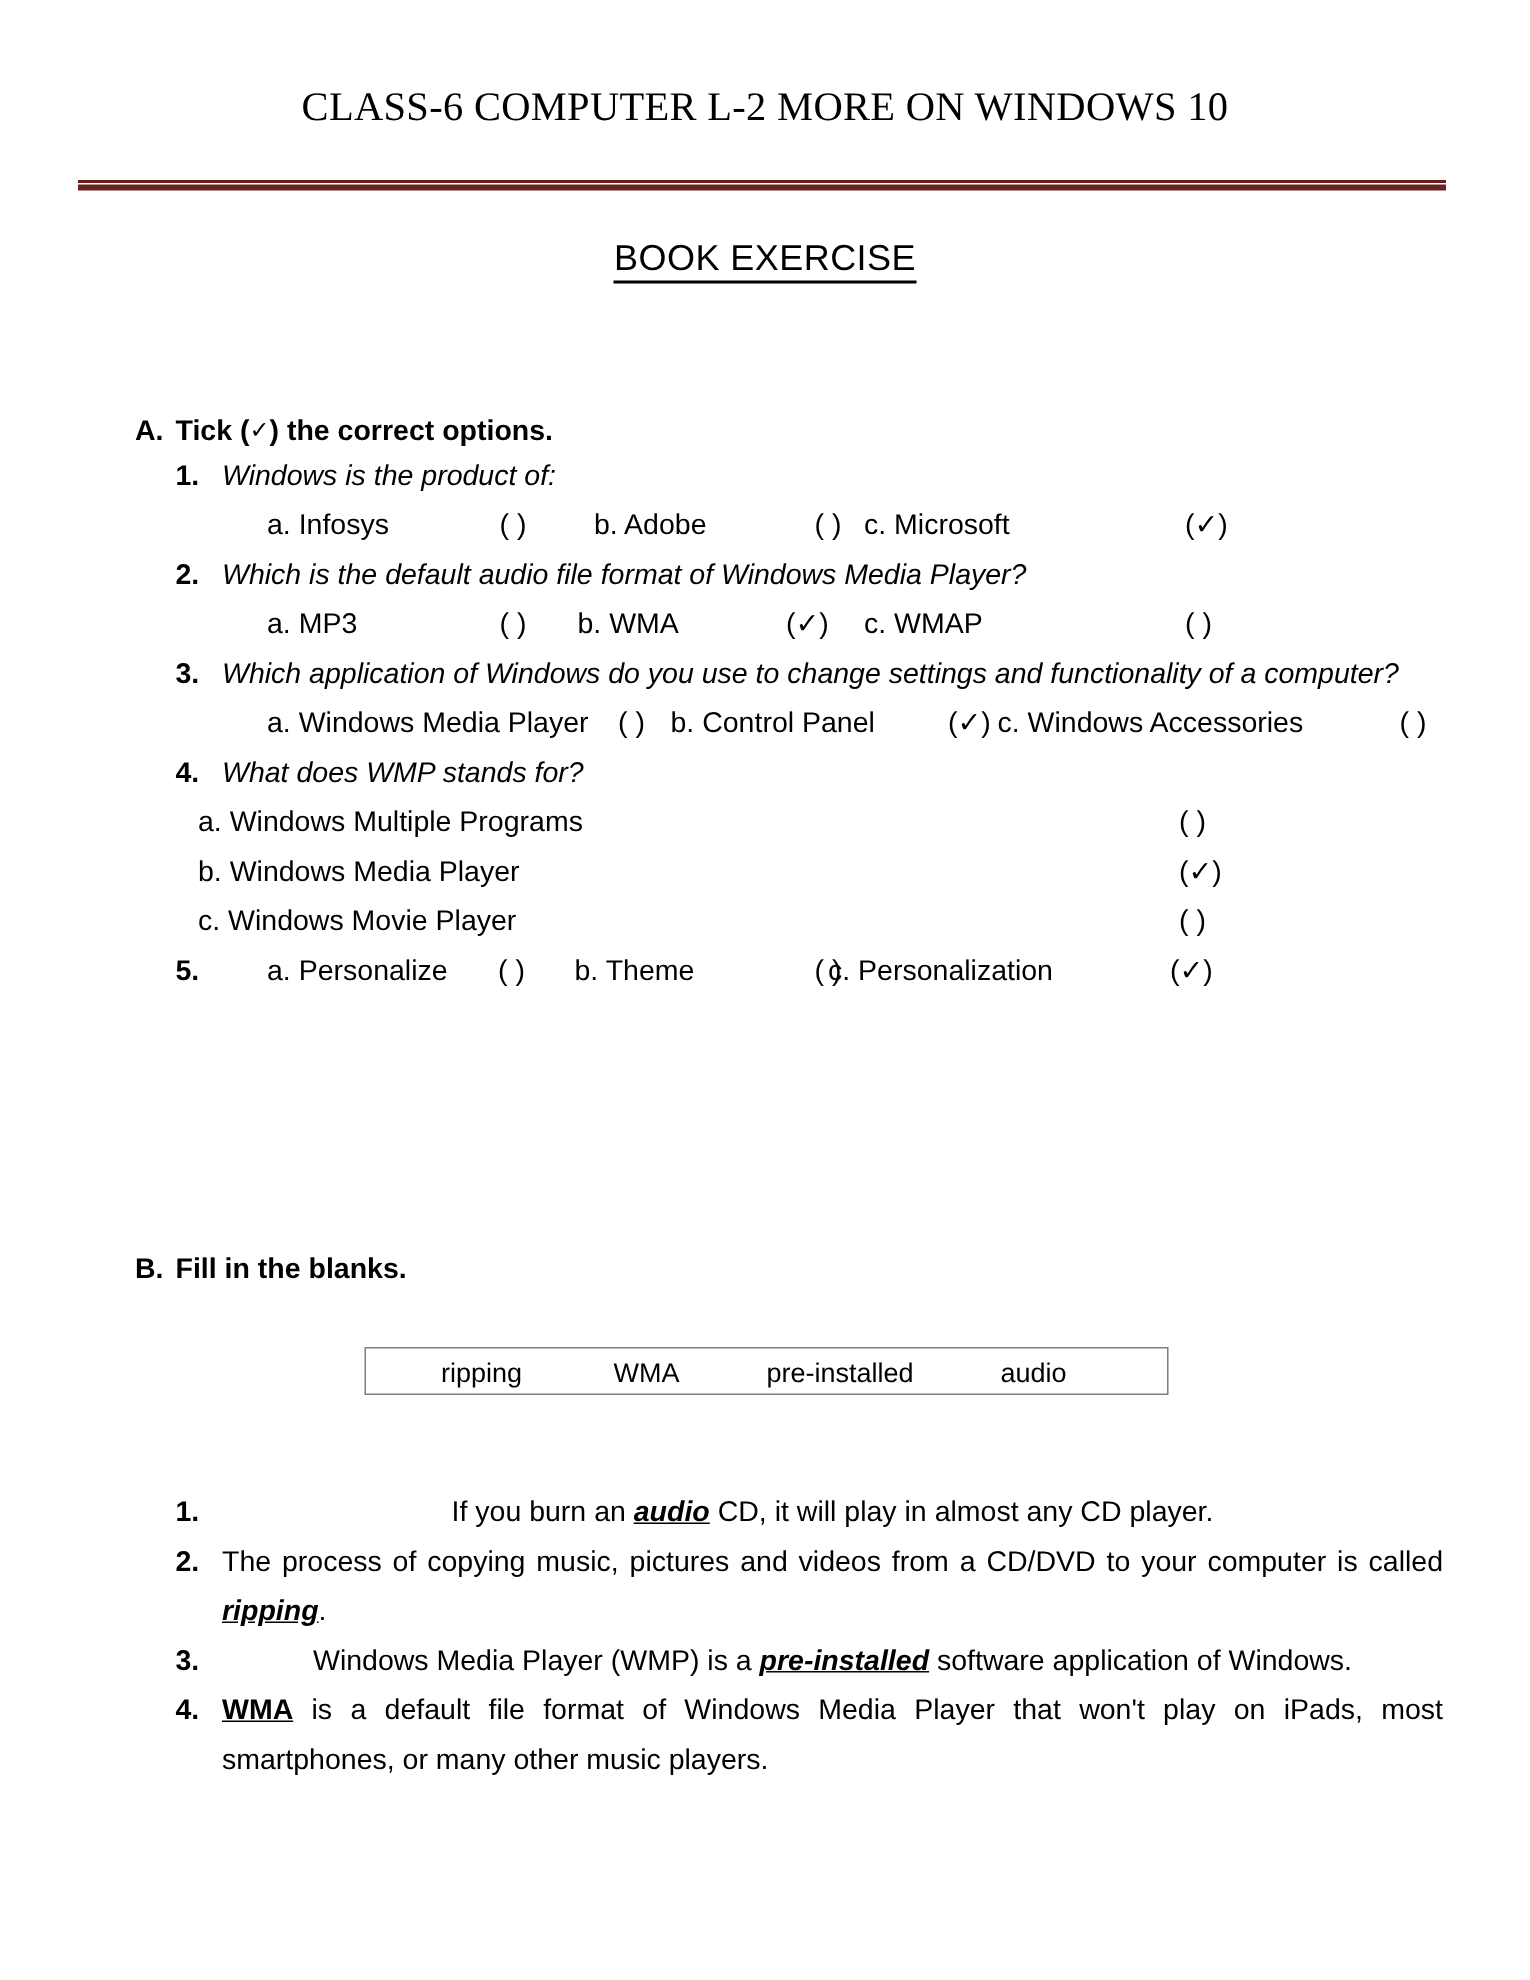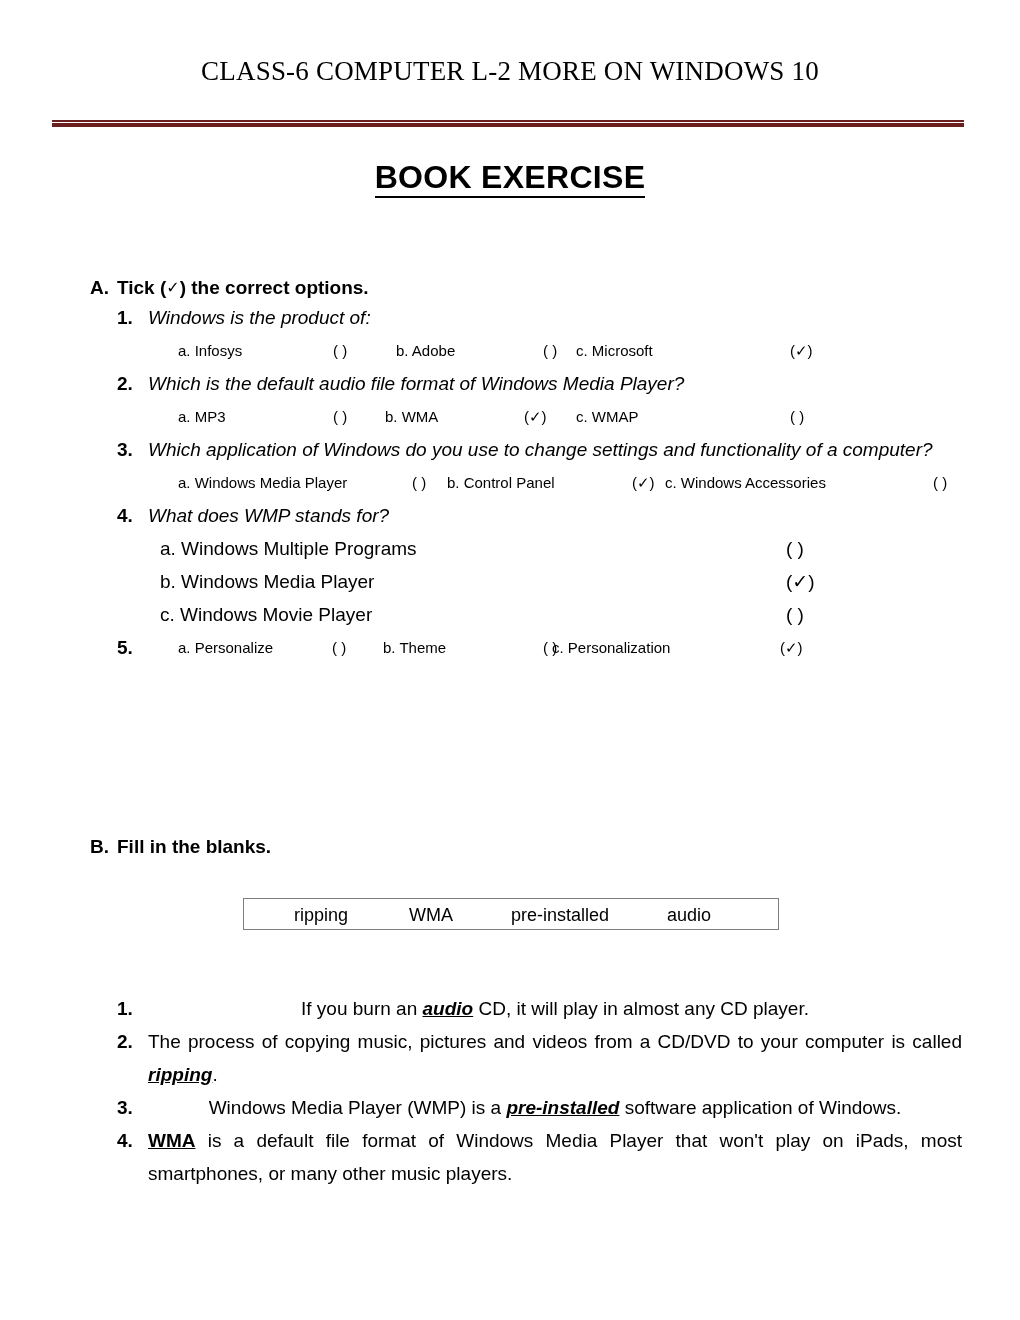--- a/index.html
+++ b/index.html
@@ -45,22 +45,22 @@
     box-sizing: border-box;
   }
 
   
   .book-exercise {
     position: absolute;
     top: 159px;
     left: 0;
     width: 1020px;
     text-align: center;
-    font-size: 32px;
-    font-weight: bold;
+    font-size: 24px;
+    font-weight: normal;
     letter-spacing: 0.3px;
   }
   .book-exercise span {
     border-bottom: 2px solid #000;
     padding-bottom: 1px;
   }
 
   
   .sec-a { position: absolute; top: 274px; left: 0; width: 1020px; }
   .sec-b { position: absolute; top: 833px; left: 0; width: 1020px; }
@@ -103,39 +103,39 @@
     text-align: justify;
     text-justify: inter-word;
     font-style: italic;
   }
   .q .qtext.nojust { text-align: left; }
 
   
   .opts {
     position: relative;
     height: 33px;
-    font-size: 15px;
+    font-size: 19px;
     line-height: 33px;
   }
   .opts > span {
     position: absolute;
     top: 0;
     white-space: nowrap;
   }
 
   
   .opt-stack {
     position: relative;
     height: 33px;
     font-size: 19px;
     line-height: 33px;
   }
   .opt-stack .olabel {
     position: absolute;
-    left: 160px;
+    left: 132px;
     top: 0;
     white-space: nowrap;
   }
   .opt-stack .obox {
     position: absolute;
     left: 786px;
     top: 0;
   }
 
   .tick {

